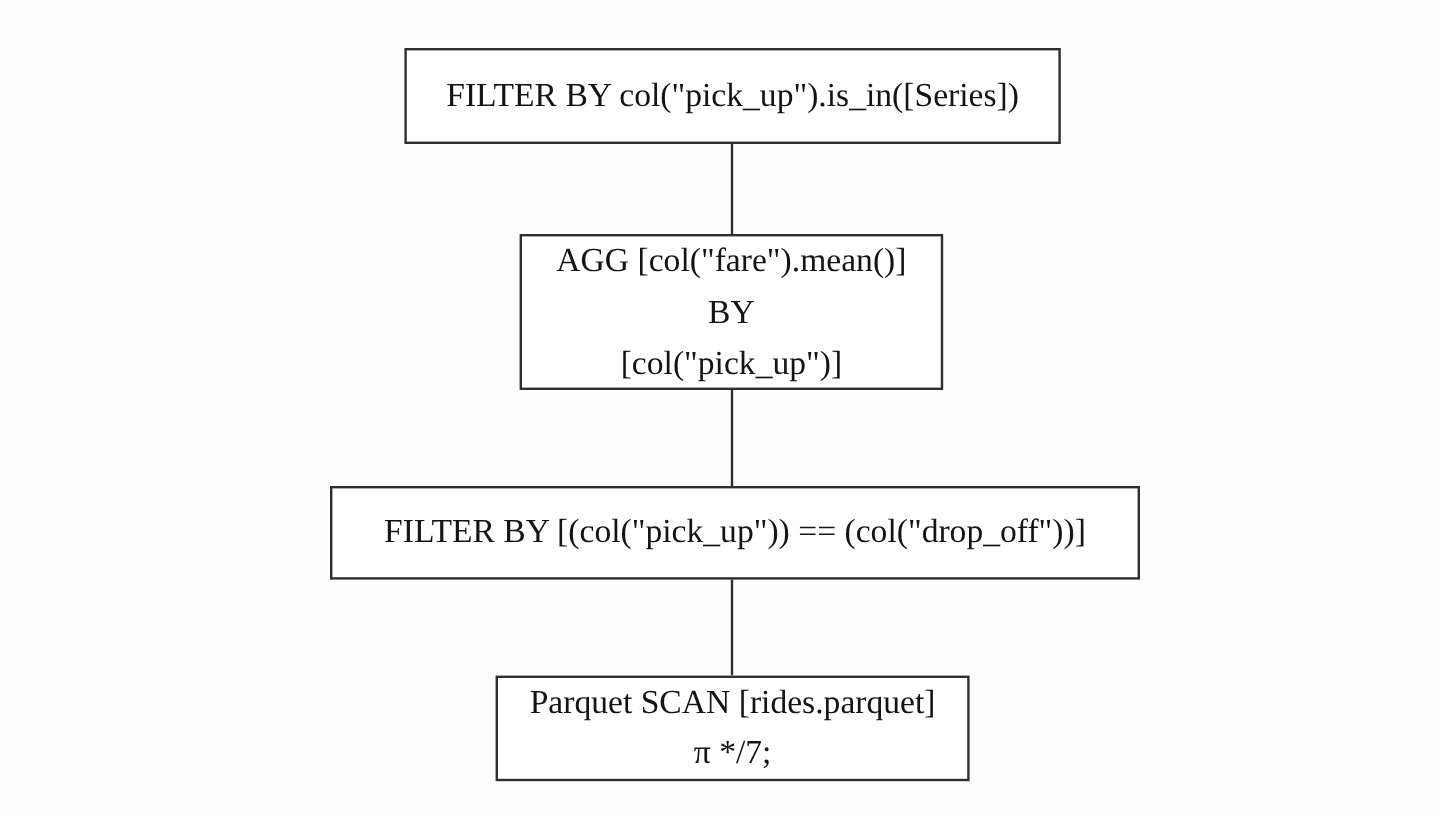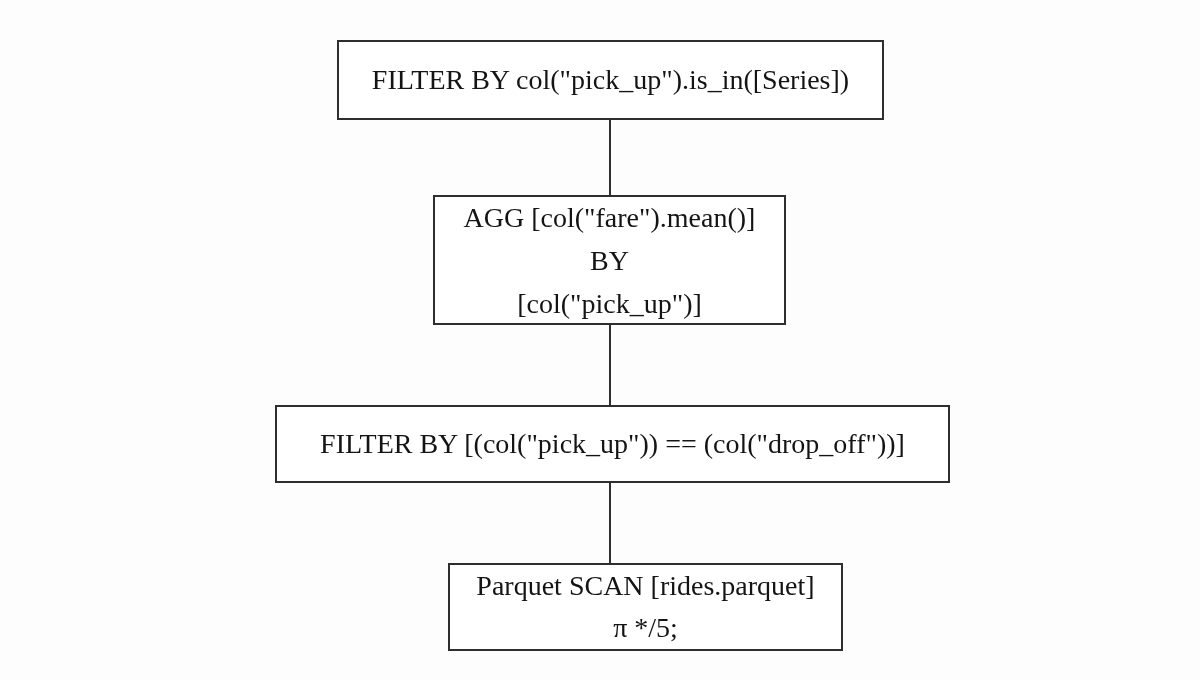--- a/index.html
+++ b/index.html
@@ -31,21 +31,21 @@
     justify-content: center;
     text-align: center;
     font-size: 28px;
     line-height: 42px;
     white-space: nowrap;
   }
   .node .line { display: block; }
   #node-filter-isin   { left: 337px; top: 40px;  width: 547px; height: 80px; }
   #node-aggregate     { left: 433px; top: 195px; width: 353px; height: 130px; line-height: 43px; }
   #node-filter-equality { left: 275px; top: 405px; width: 675px; height: 78px; }
-  #node-parquet-scan  { left: 413px; top: 563px; width: 395px; height: 88px; margin-left: 35px; }
+  #node-parquet-scan  { left: 413px; top: 563px; width: 395px; height: 88px; }
   .edge {
     position: absolute;
     left: 609px;
     width: 2px;
     background: var(--border);
   }
   #edge-1 { top: 120px; height: 75px; }
   #edge-2 { top: 325px; height: 80px; }
   #edge-3 { top: 483px; height: 80px; }
 </style>
@@ -69,16 +69,16 @@
   <div class="edge" id="edge-2"></div>
 
   <div class="node" id="node-filter-equality">
     <span class="line">FILTER BY [(col("pick_up")) == (col("drop_off"))]</span>
   </div>
 
   <div class="edge" id="edge-3"></div>
 
   <div class="node" id="node-parquet-scan">
     <span class="line">Parquet SCAN [rides.parquet]</span>
-    <span class="line">π */5;</span>
+    <span class="line">π */7;</span>
   </div>
 
 </div>
 
 </body></html>

